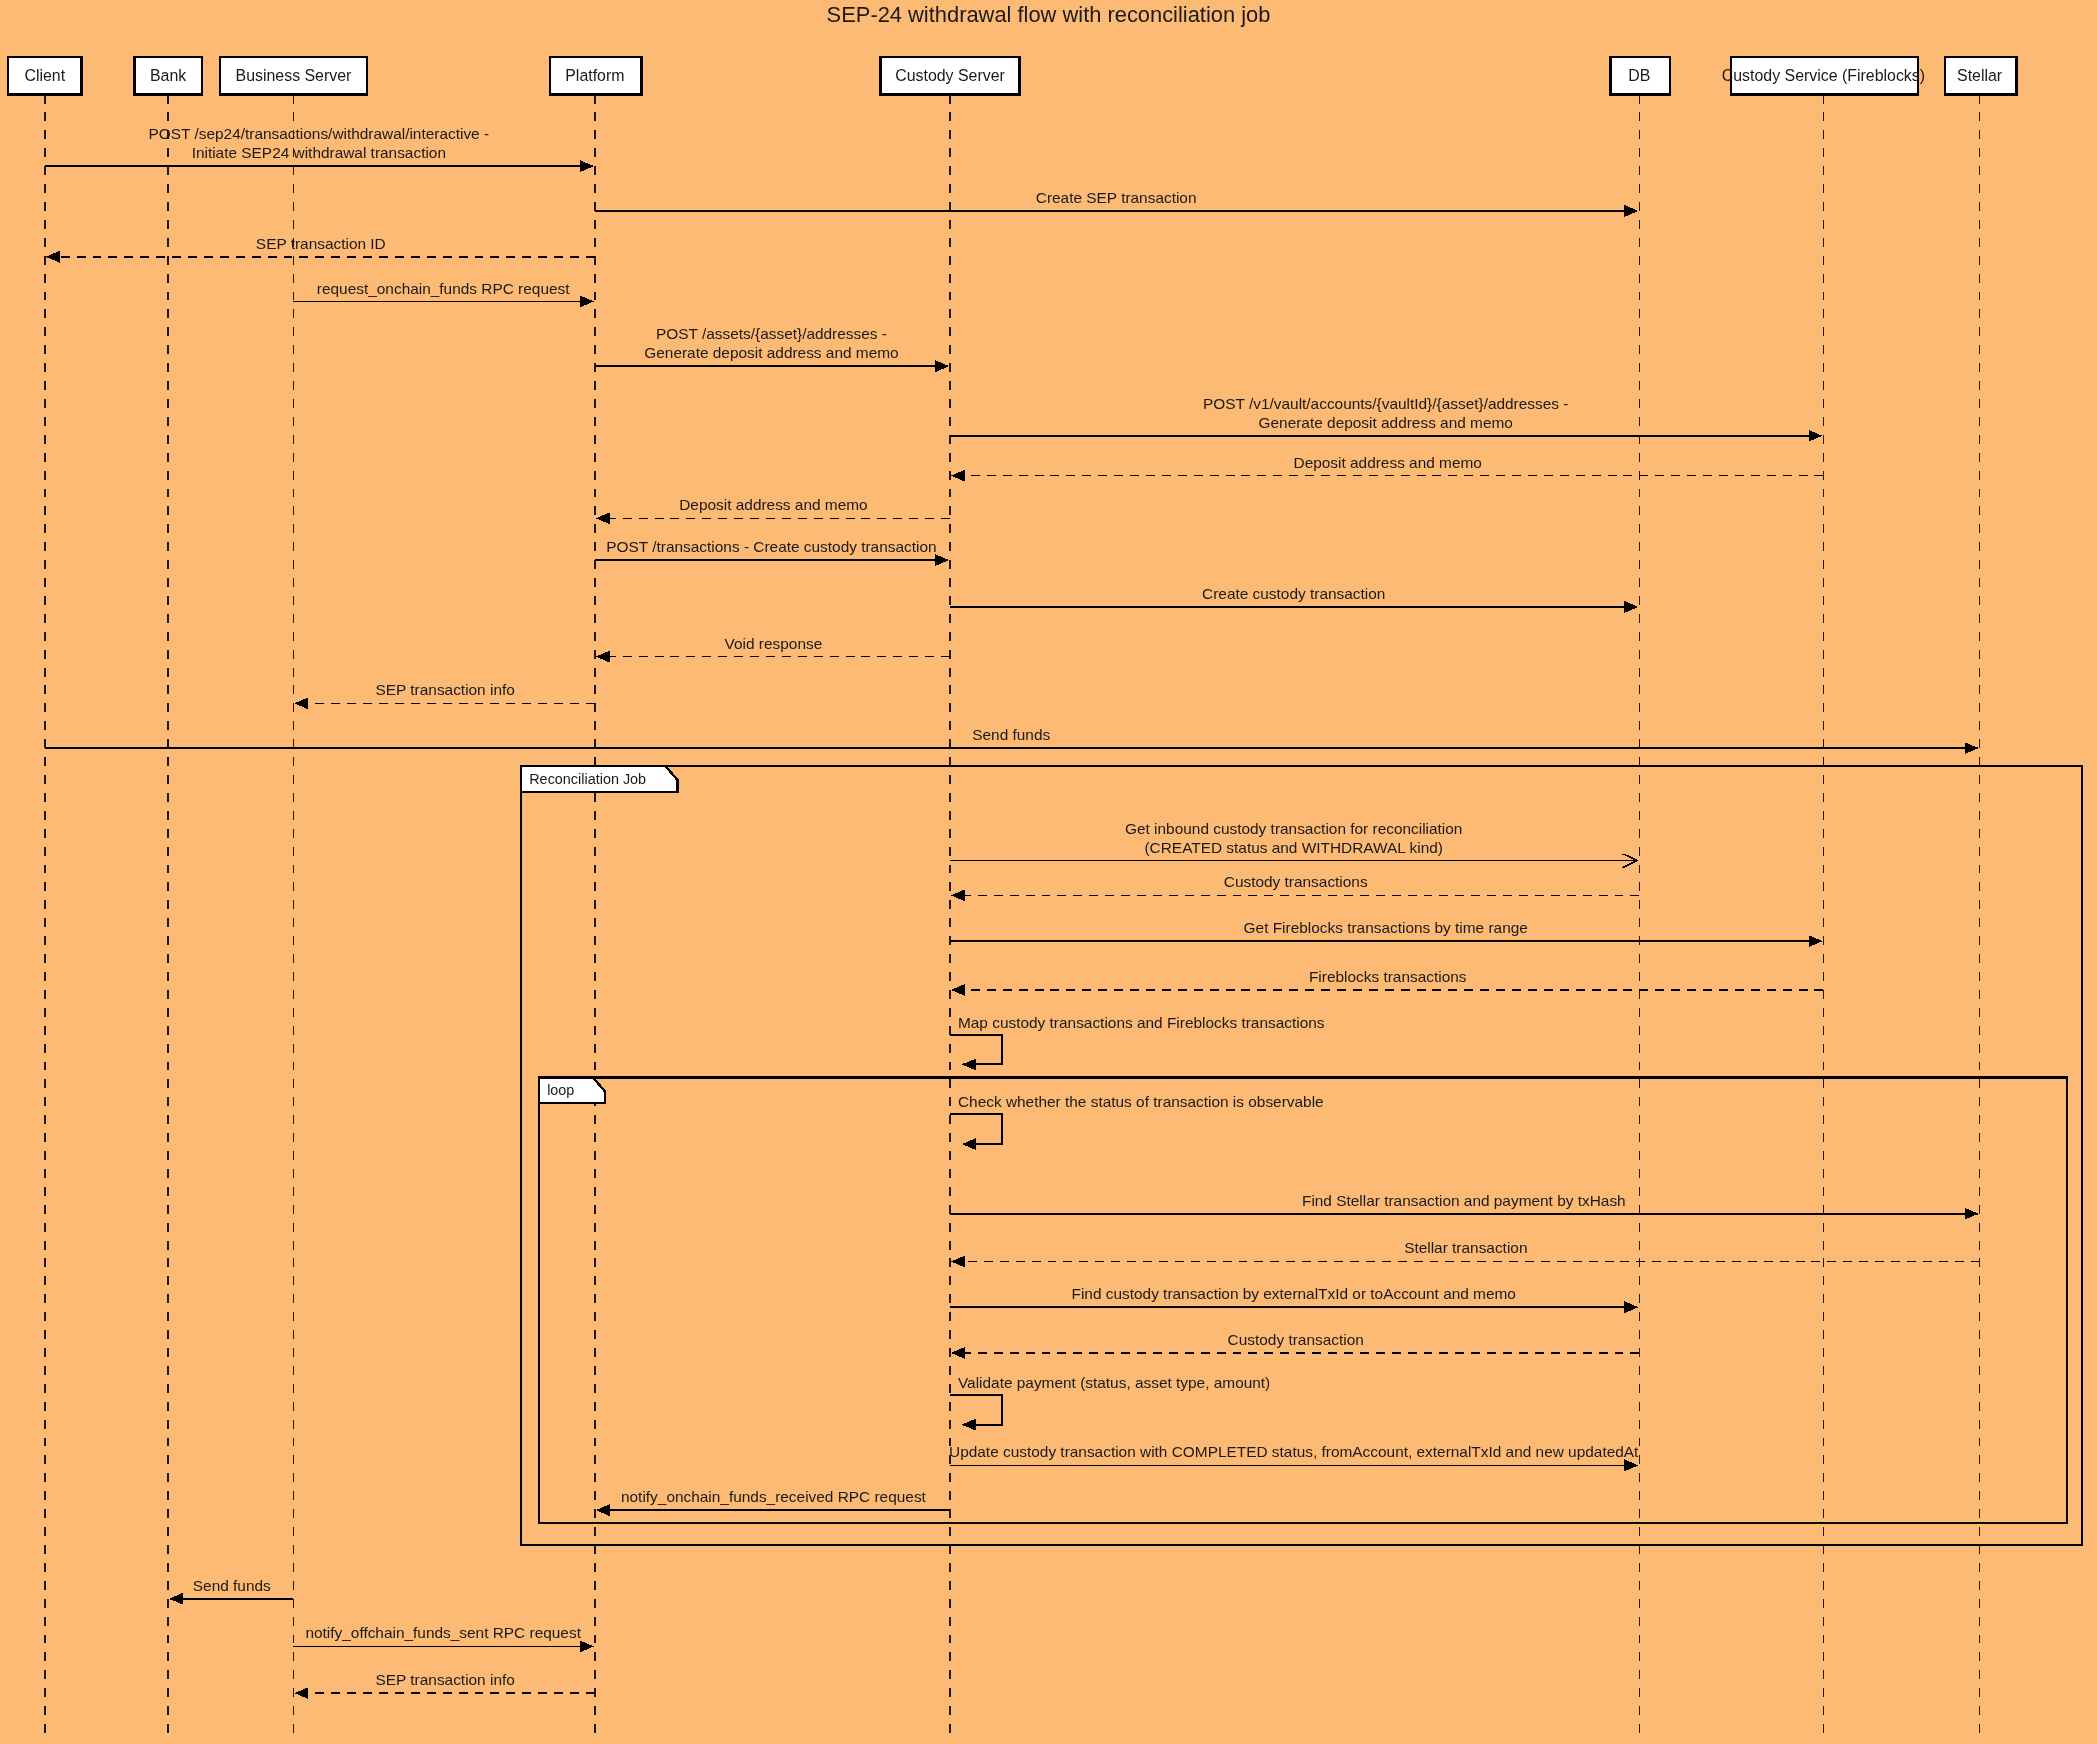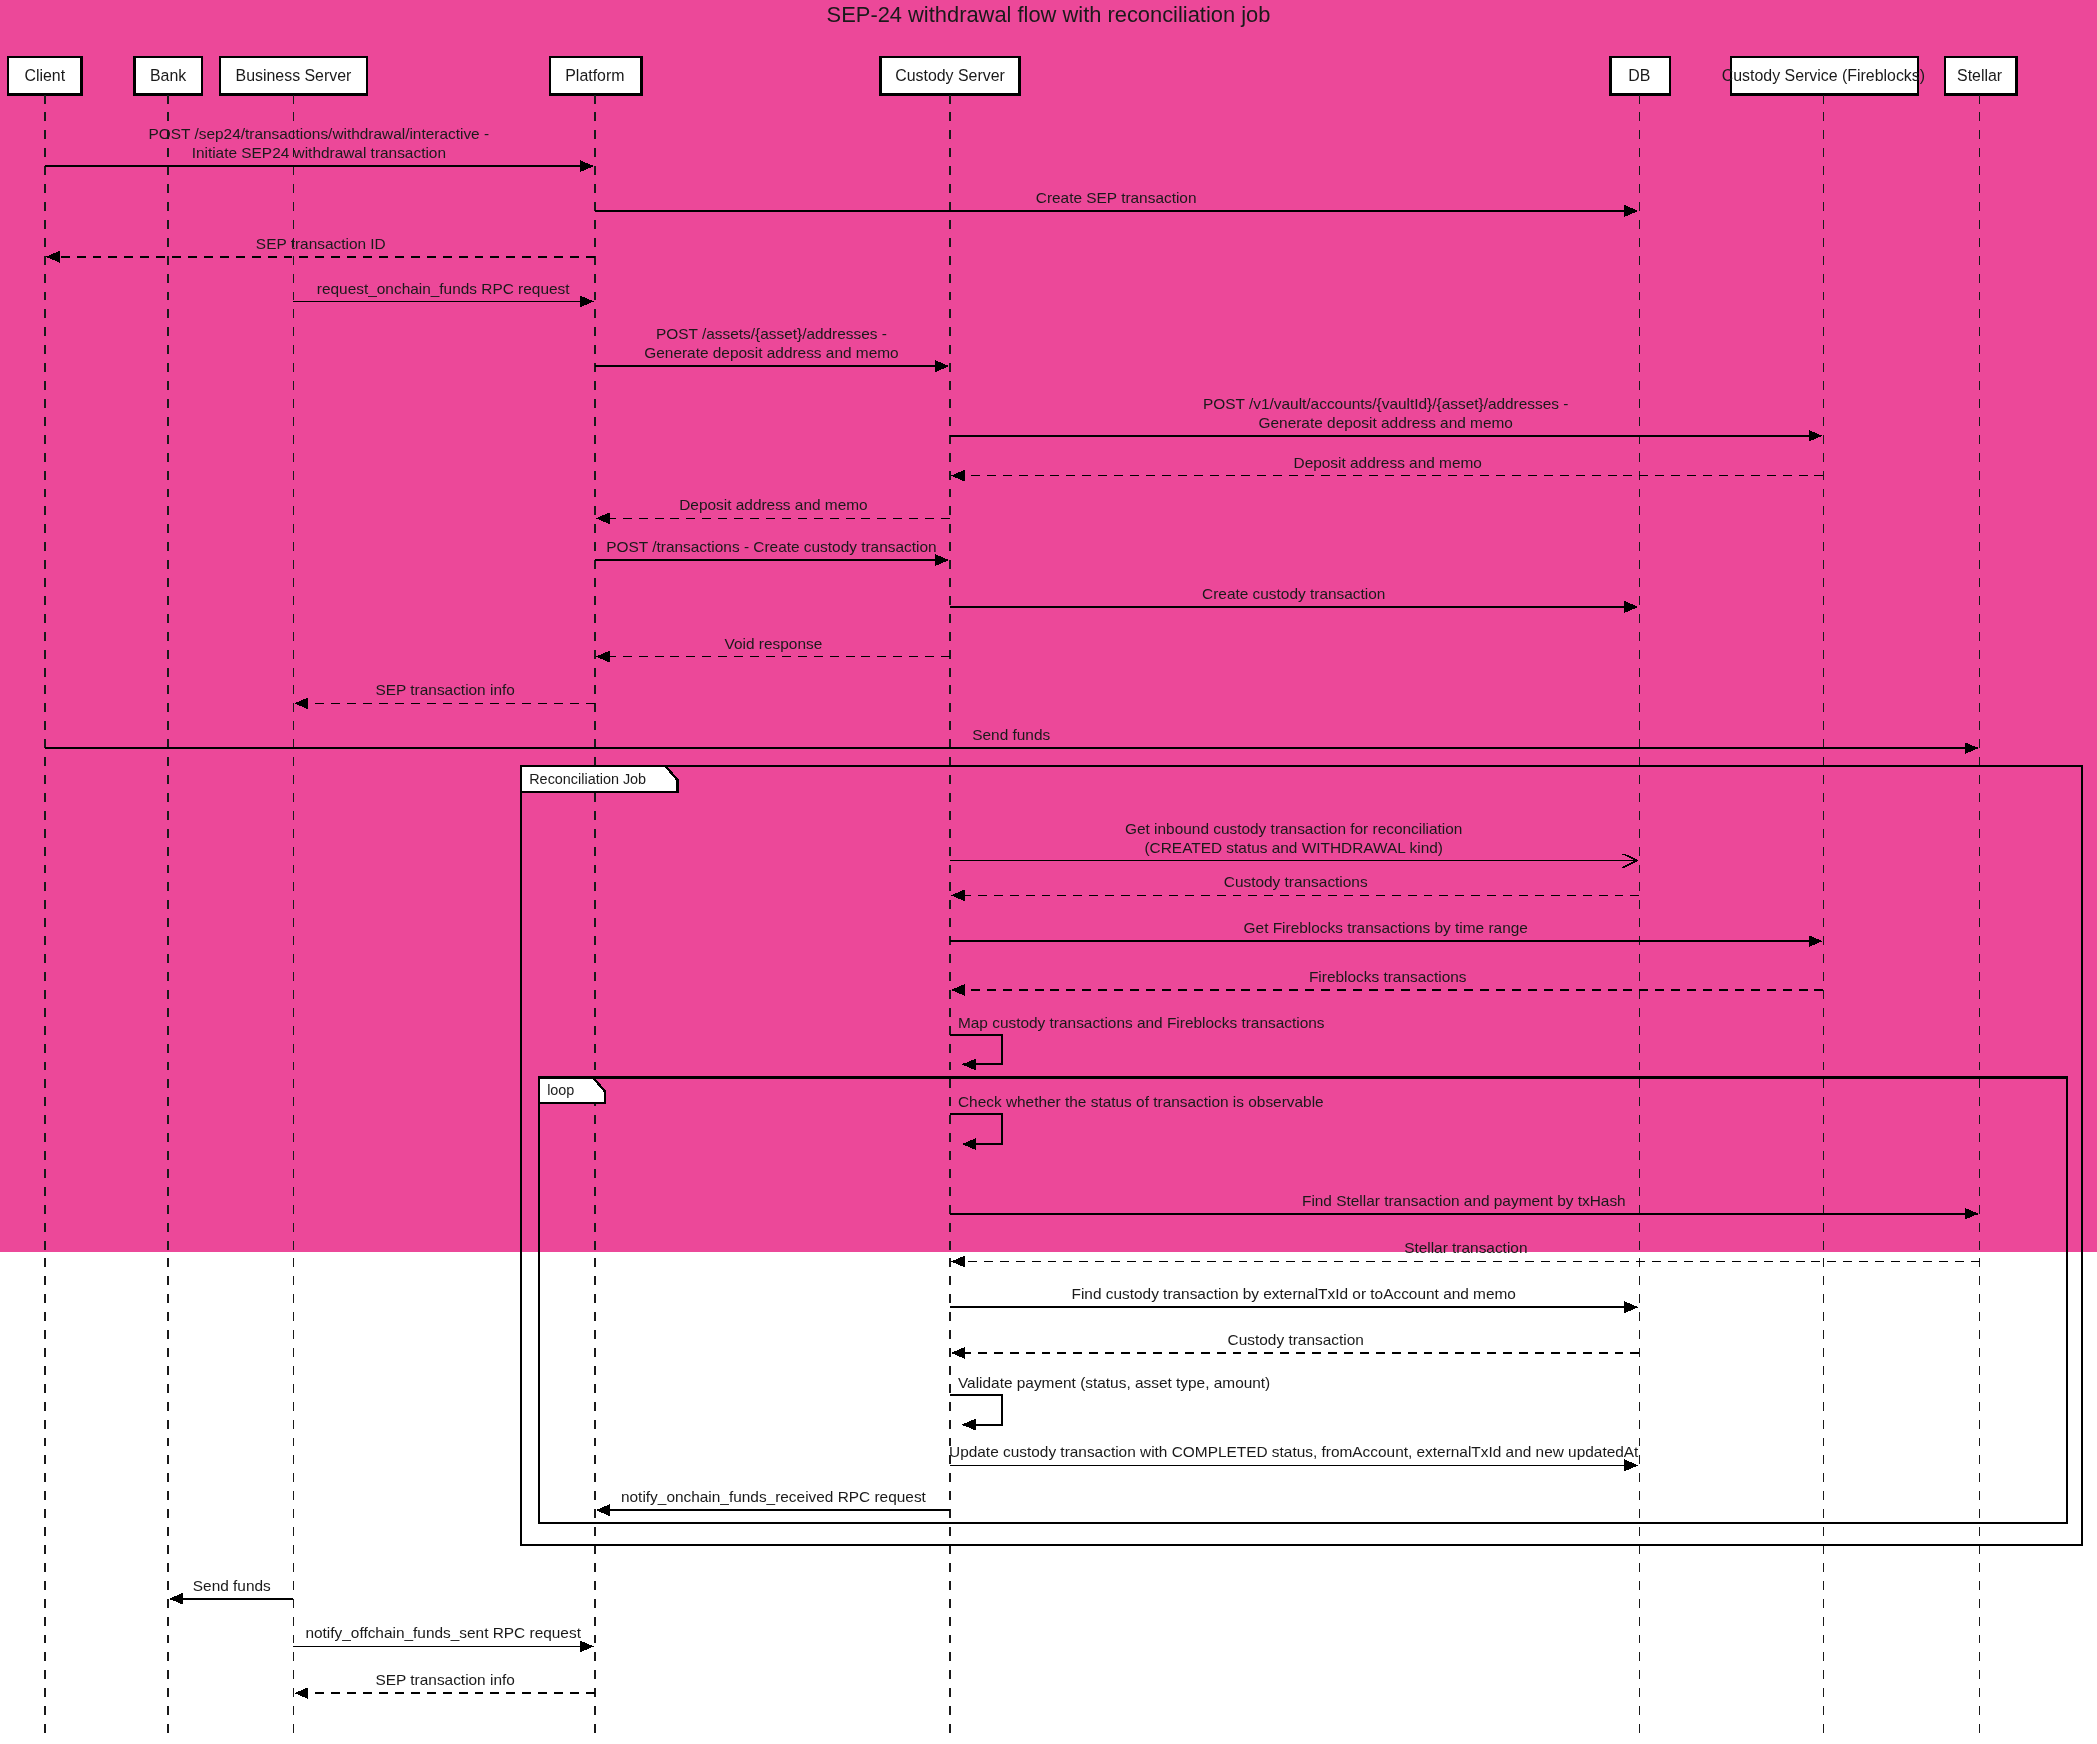--- a/index.html
+++ b/index.html
@@ -10,22 +10,22 @@
   }
   body {
     font-family: "Liberation Sans", sans-serif;
     width: 2097px;
     height: 1744px;
     overflow: hidden;
   }
   #diagram-root {
     position: relative;
     width: 2097px;
-    height: 1252px;
-    background: #ec4899;
+    height: 1744px;
+    background: #fdba74;
   }
   svg.seq {
     display: block;
     width: 2097px;
     height: 1744px;
     shape-rendering: crispEdges;
   }
   text {
     font-family: "Liberation Sans", sans-serif;
     fill: #1a1a1a;

